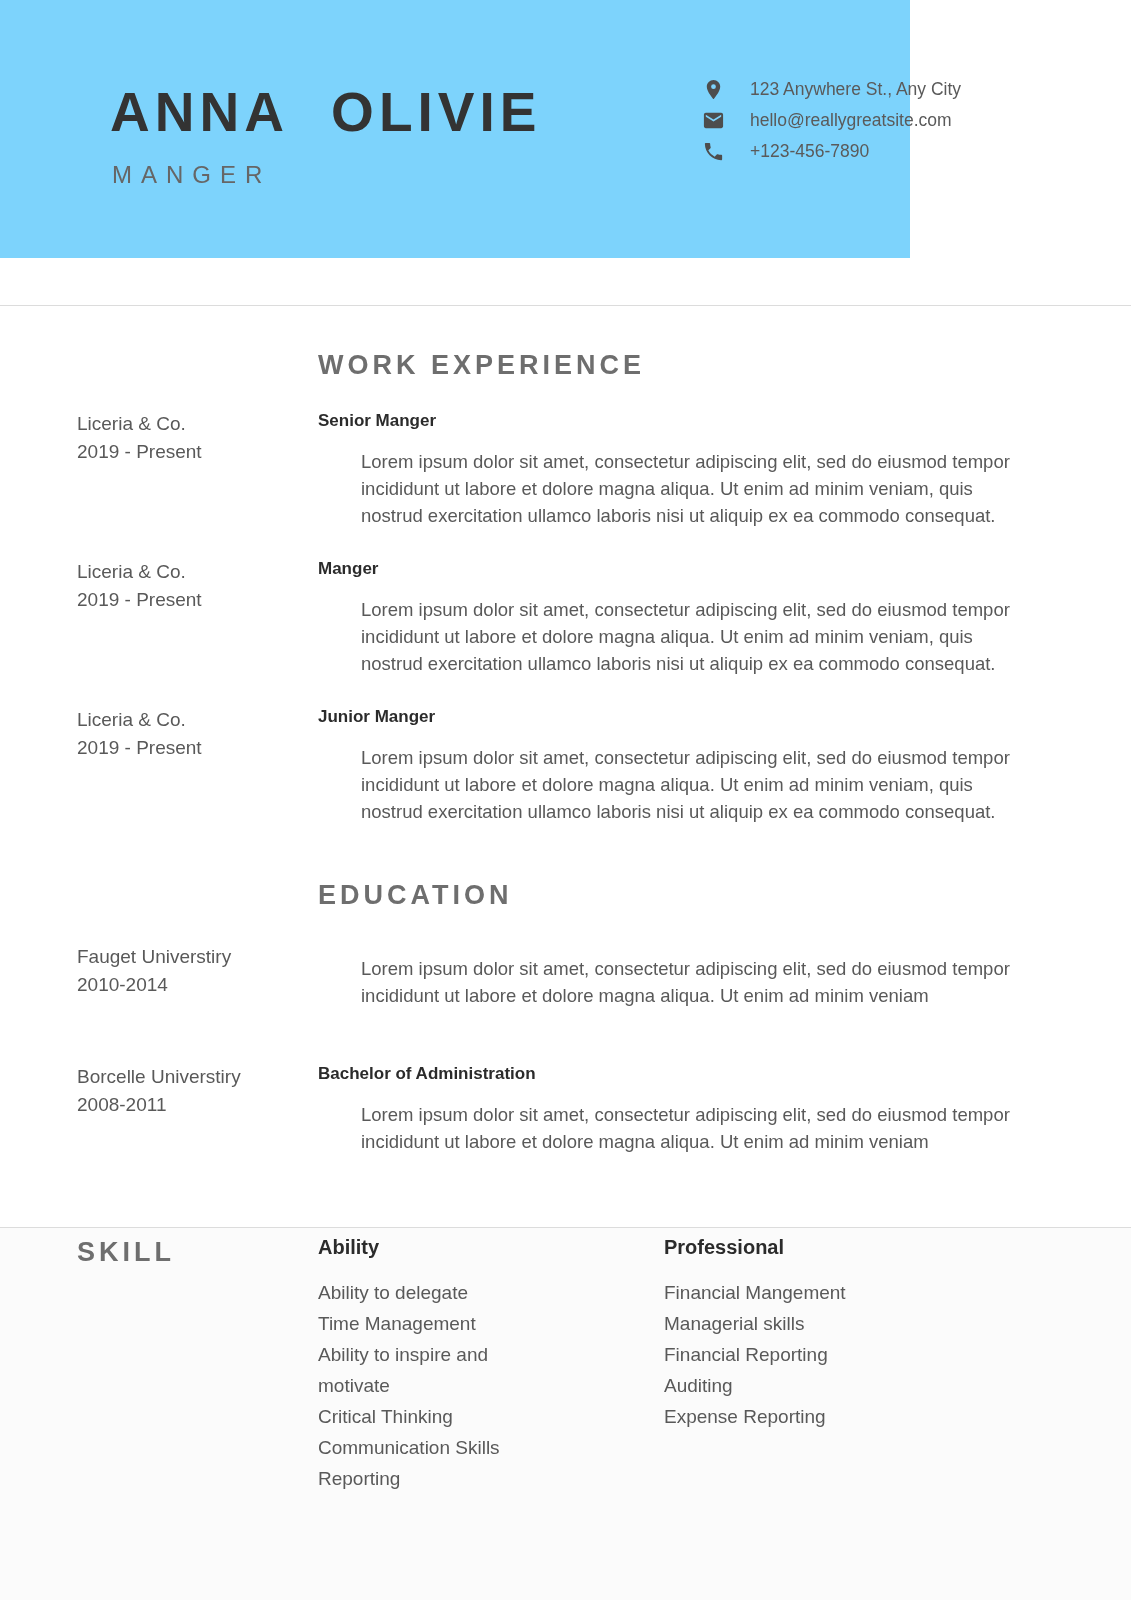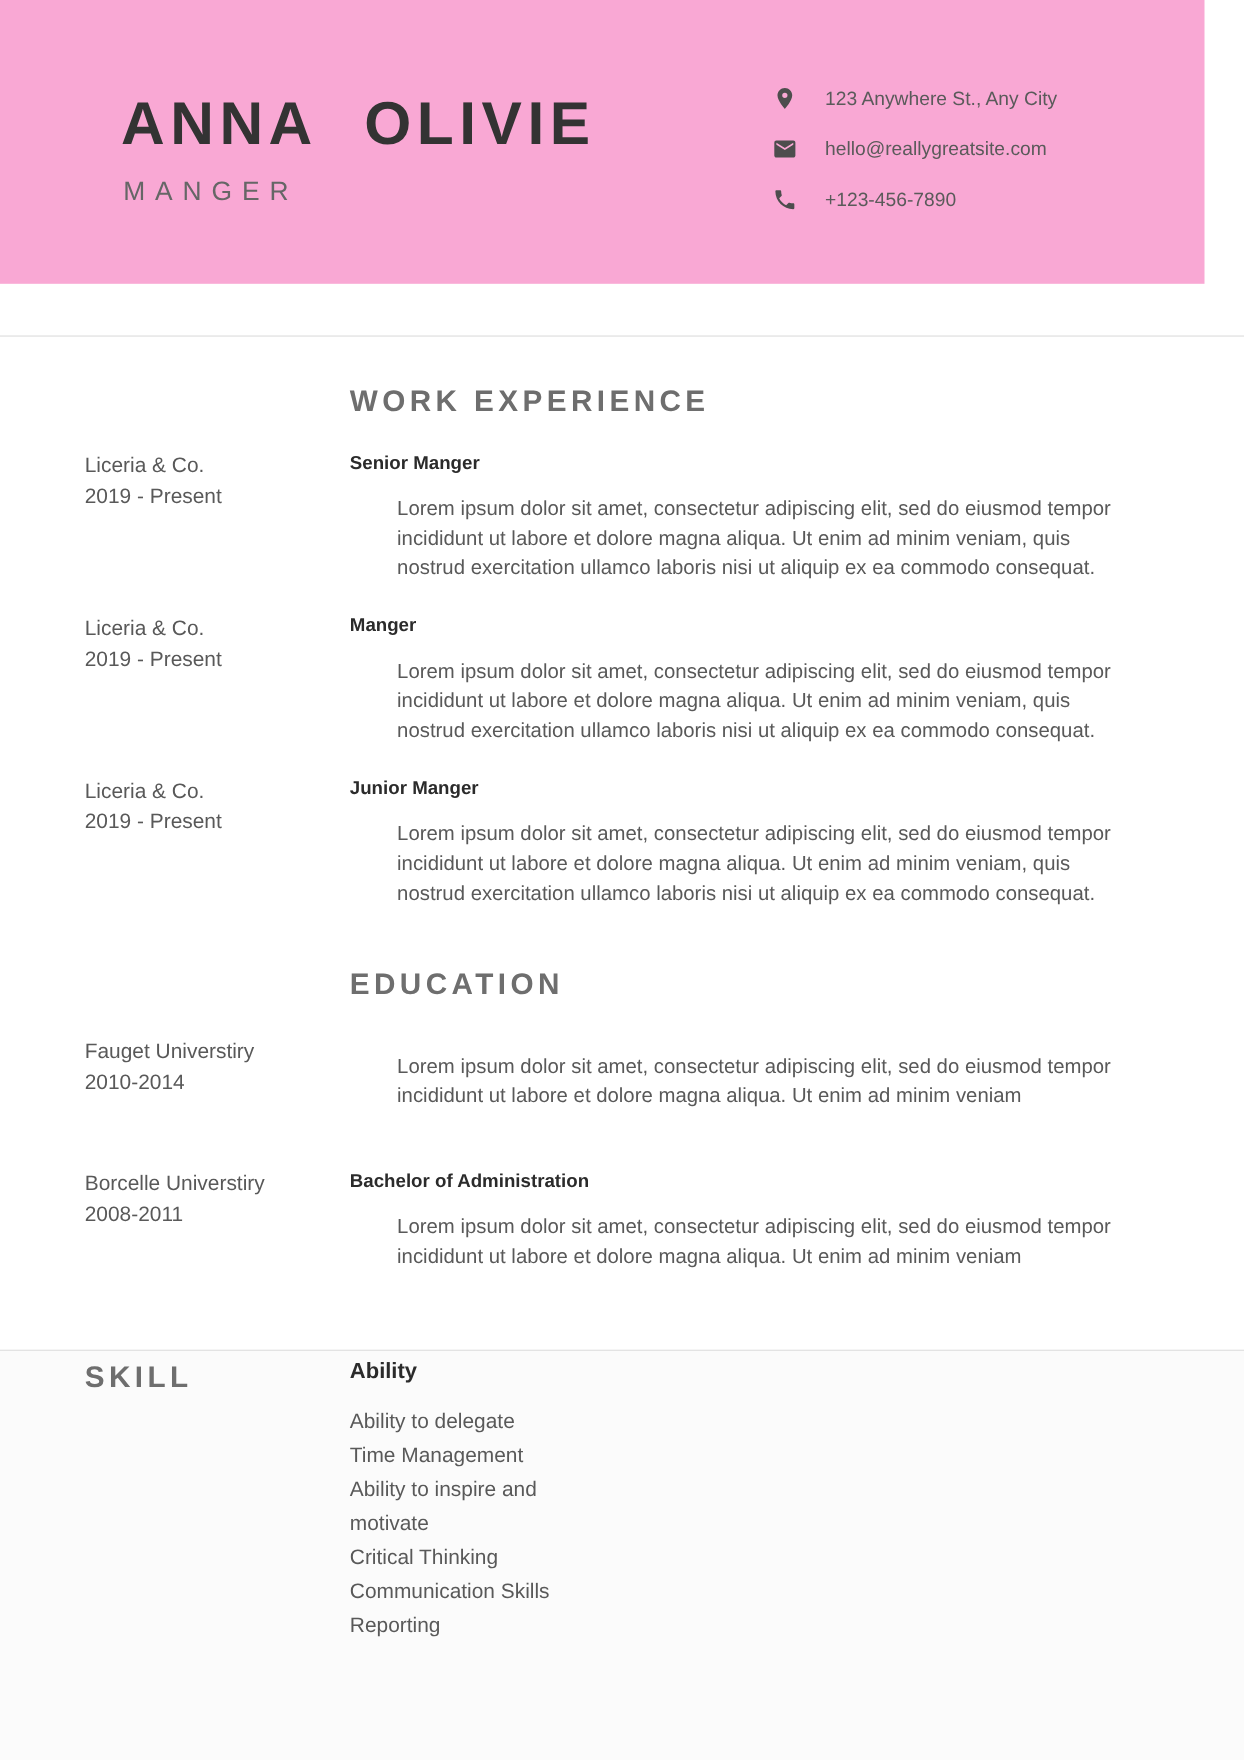--- a/index.html
+++ b/index.html
@@ -5,33 +5,33 @@
   * { margin:0; padding:0; box-sizing:border-box; }
   html,body { background:#ffffff; }
   body { font-family:"Liberation Sans", sans-serif; }
   .page {
     position:relative; width:1131px; height:1600px;
     background:#ffffff; overflow:hidden; margin:0 auto;
   }
 
   
   .header {
-    position:absolute; top:0; left:0; width:1095px; height:258px;
-    background:#f9a8d4;
+    position:absolute; top:0; left:0; width:910px; height:258px;
+    background:#7dd3fc;
   }
   .name {
     position:absolute; left:110px; top:80px;
     font-size:55px; font-weight:800; letter-spacing:5px; word-spacing:24px;
     color:#333333; white-space:nowrap;
   }
   .job-title {
     position:absolute; left:112px; top:161px;
     font-size:24px; font-weight:400; letter-spacing:9px; color:#666666;
   }
-  .contact { position:absolute; left:702px; top:77px; display:flex; flex-direction:column; gap:21px; }
+  .contact { position:absolute; left:702px; top:77px; display:flex; flex-direction:column; gap:6px; }
   .contact-row { display:flex; align-items:center; gap:25px; height:25px; }
   .contact-row .cicon { width:23px; height:23px; display:flex; align-items:center; justify-content:center; flex:0 0 23px; }
   .contact-row .cicon svg { width:23px; height:23px; fill:#4d4d4d; }
   .contact-row .ctext { font-size:17.5px; color:#5a5a5a; white-space:nowrap; }
 
   
   .divider { position:absolute; left:0; width:1131px; height:1px; background:#dcdcdc; }
   .divider-top { top:305px; }
   .divider-bottom { top:1227px; }
   .skill-band { position:absolute; top:1228px; left:0; width:1131px; height:372px; background:#fbfbfb; }
@@ -180,14 +180,24 @@
     <ul>
       <li>Ability to delegate</li>
       <li>Time Management</li>
       <li>Ability to inspire and motivate</li>
       <li>Critical Thinking</li>
       <li>Communication Skills</li>
       <li>Reporting</li>
     </ul>
   </div>
 
+  <div class="skill-col skill-col-1">
+    <div class="col-title">Professional</div>
+    <ul>
+      <li>Financial Mangement</li>
+      <li>Managerial skills</li>
+      <li>Financial Reporting</li>
+      <li>Auditing</li>
+      <li>Expense Reporting</li>
+    </ul>
+  </div>
 
 </div>
 
 </body></html>

